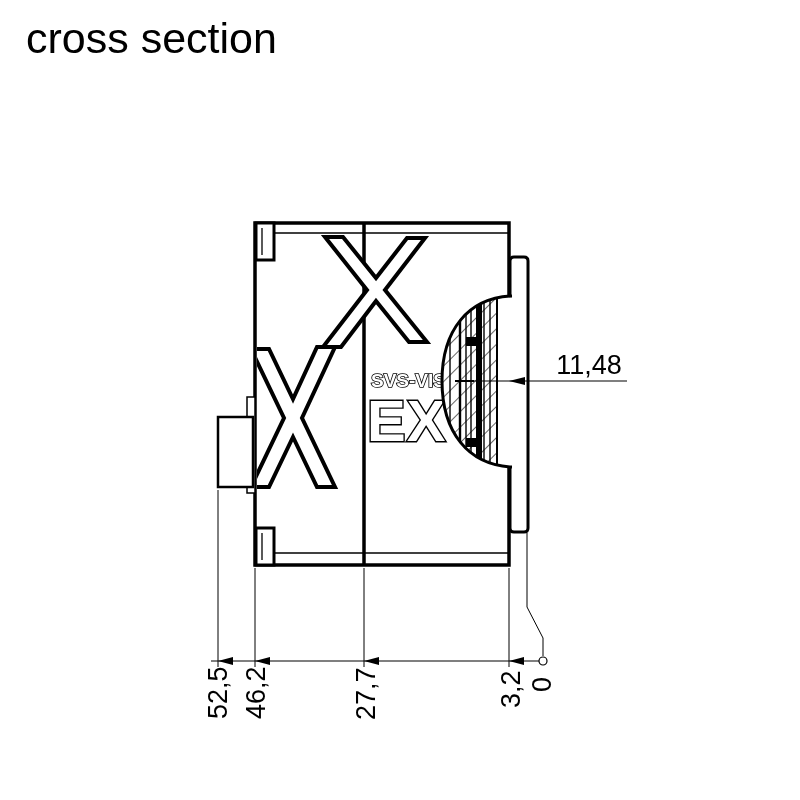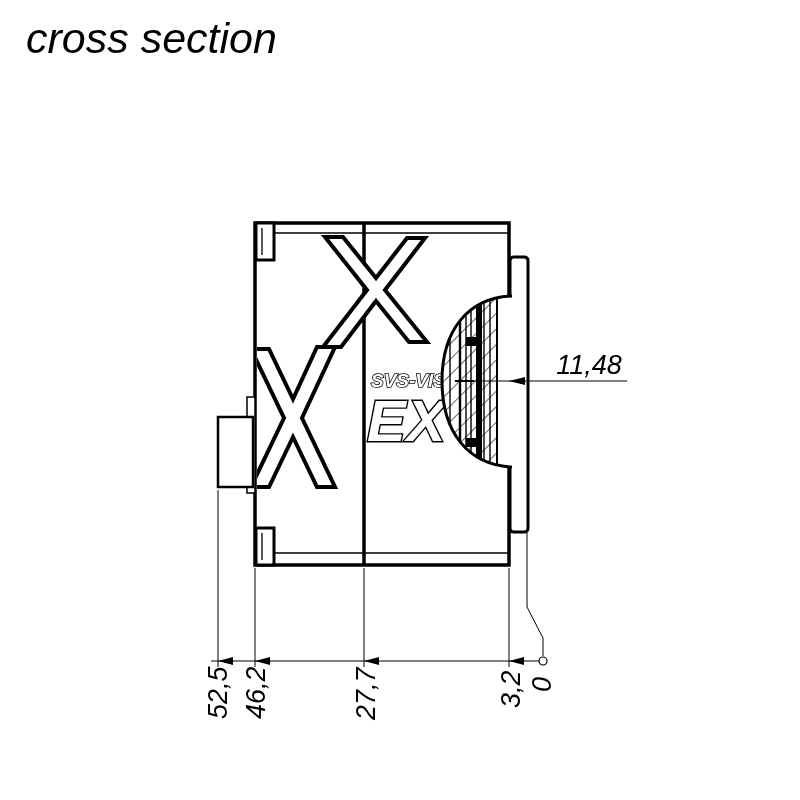--- a/index.html
+++ b/index.html
@@ -1,16 +1,16 @@
 <!DOCTYPE html>
 <html><head>
 <meta charset="utf-8">
 <style>
   html,body{margin:0;padding:0;background:#ffffff;width:800px;height:800px;overflow:hidden;}
-  .page{position:relative;width:724px;height:800px;background:#fff;font-family:"Liberation Sans",sans-serif;font-style:italic;}
+  .page{position:relative;width:724px;height:800px;background:#fff;font-family:"Liberation Sans",sans-serif;}
   .title{position:absolute;left:26px;top:14px;font-size:43px;font-weight:400;color:#000;letter-spacing:0px;font-family:"Liberation Sans",sans-serif;}
   svg{position:absolute;left:0;top:0;}
   svg text{font-family:"Liberation Sans","DejaVu Sans",sans-serif;fill:#000;}
   .dimtext{font-size:27px;}
   .brandtext{font-size:19px;font-weight:bold;fill:#fff;stroke:#000;stroke-width:1.6px;paint-order:stroke fill;}
   .modeltext{font-size:58px;font-weight:bold;fill:#fff;stroke:#000;stroke-width:2.8px;paint-order:stroke fill;letter-spacing:1px;}
 </style>
 </head>
 <body>
 

